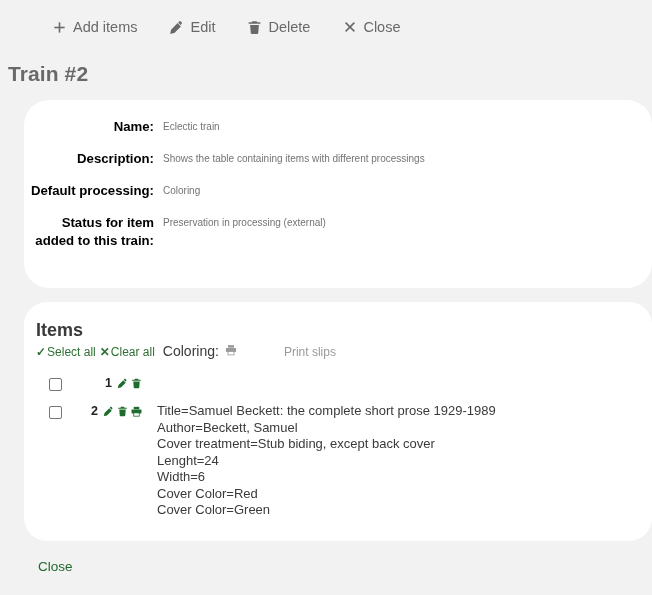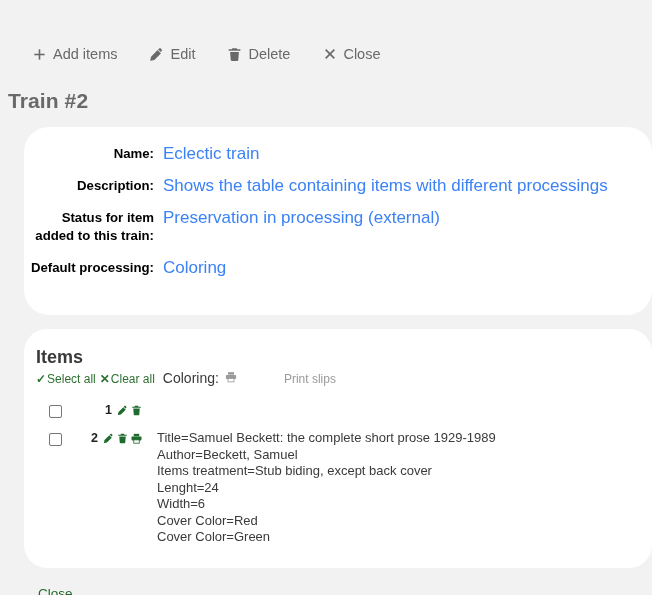--- a/index.html
+++ b/index.html
@@ -14,24 +14,23 @@
     font-size: 13px;
     color: #333333;
     overflow: hidden;
   }
 
   
   .toolbar {
     height: 54px;
     display: flex;
     align-items: center;
-    padding-left: 32px;
+    padding-left: 52px;
     box-sizing: border-box;
     background: #f1f2f1;
-    margin-top: 27px;
   }
   .toolbar-btn {
     display: flex;
     align-items: center;
     gap: 6px;
     margin-right: 32px;
     color: #696969;
     font-size: 14.5px;
     cursor: pointer;
     white-space: nowrap;
@@ -85,22 +84,22 @@
     min-width: 130px;
     text-align: right;
     font-weight: bold;
     color: #000000;
     font-size: 13.2px;
     line-height: 18px;
     padding-right: 0;
   }
   .detail-value {
     margin-left: 9px;
-    color: #3b82f6;
-    font-size: 17px;
+    color: #737373;
+    font-size: 10px;
     line-height: 18px;
   }
 
   
   .items-heading {
     font-size: 18px;
     font-weight: bold;
     color: #3a3a3a;
     padding-left: 12px;
     margin: 4px 0 2px 0;
@@ -265,27 +264,27 @@
     <div class="detail-label">Name:</div>
     <div class="detail-value">Eclectic train</div>
   </div>
 
   <div class="detail-row">
     <div class="detail-label">Description:</div>
     <div class="detail-value">Shows the table containing items with different processings</div>
   </div>
 
   <div class="detail-row">
+    <div class="detail-label">Default processing:</div>
+    <div class="detail-value">Coloring</div>
+  </div>
+
+  <div class="detail-row">
     <div class="detail-label">Status for item added to this train:</div>
     <div class="detail-value">Preservation in processing (external)</div>
-  </div>
-
-  <div class="detail-row">
-    <div class="detail-label">Default processing:</div>
-    <div class="detail-value">Coloring</div>
   </div>
 
 </div>
 
 <div class="panel panel-items">
 
   <div class="items-heading">Items</div>
 
   <div class="items-actions">
     <span class="link-green">
@@ -352,21 +351,21 @@
         <svg width="11" height="11" viewBox="0 0 16 16" fill="currentColor">
           <rect x="4" y="1.2" width="8" height="3.6"></rect>
           <rect x="0.8" y="5" width="14.4" height="6" rx="1.2"></rect>
           <rect x="4" y="10" width="8" height="4.8" fill="#ffffff" stroke="currentColor" stroke-width="1.2"></rect>
         </svg>
       </span>
     </div>
     <div class="item-fields">
       <div class="item-field">Title=Samuel Beckett: the complete short prose 1929-1989</div>
       <div class="item-field">Author=Beckett, Samuel</div>
-      <div class="item-field">Items treatment=Stub biding, except back cover</div>
+      <div class="item-field">Cover treatment=Stub biding, except back cover</div>
       <div class="item-field">Lenght=24</div>
       <div class="item-field">Width=6</div>
       <div class="item-field">Cover Color=Red</div>
       <div class="item-field">Cover Color=Green</div>
     </div>
   </div>
 
 </div>
 
 <div class="footer">

